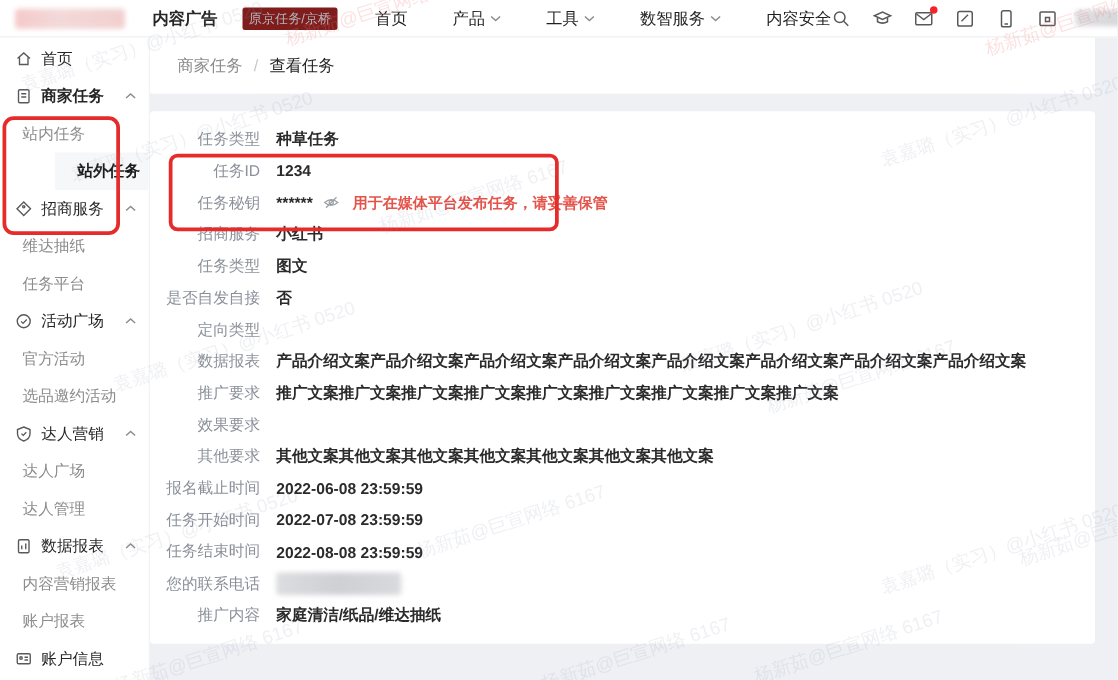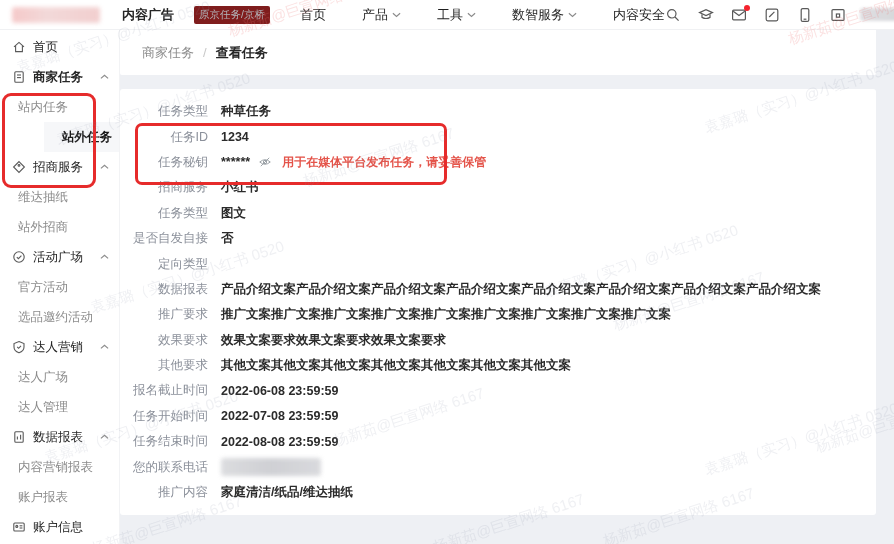--- a/index.html
+++ b/index.html
@@ -44,21 +44,21 @@
   .s-item .s-chev { margin-left:auto; margin-right:10px; }
   .s-item.bold { font-weight:700; }
   .s-item.active { font-weight:700; color:#1a1a1a; background:#f6f7f9;margin-left:44px; }
 
   
   .main { position:absolute; top:30px; left:120px; right:0; bottom:0; }
   .crumbbar { height:45px; background:#fff; margin-right:18px; display:flex; align-items:center;
     padding-left:22px; gap:9px; font-size:13px; border-radius:0 0 2px 2px; }
   .crumb-parent { color:#8c8c8c; cursor:pointer; }
   .crumb-sep { color:#c8c8c8; }
-  .crumb-current { color:#262626; font-weight:700; }
+  .crumb-current { color:#262626; font-weight:400; }
   .card { position:relative; margin:14px 18px 0 0; height:426px; background:#fff;
     border-radius:3px; padding:10px 12px 0 8px; overflow:hidden; }
   .row { display:flex; align-items:center; height:25.4px; }
   .row .lbl { width:80px; flex:none; text-align:right; font-size:12.5px; color:#8b909a;
     white-space:nowrap; }
   .row .val { margin-left:13px; font-size:12.5px; font-weight:600; color:#2b2b2b;
     white-space:nowrap; }
   .secret-wrap { display:flex; align-items:center; }
   .eye-ico { width:14px; height:14px; margin-left:8px; cursor:pointer; }
   .eye-ico svg { width:14px; height:14px; }
@@ -196,21 +196,21 @@
       </span>
       <span>招商服务</span>
       <svg class="chev s-chev" viewBox="0 0 10 6">
           <path d="M1 4.6 L5 1 L9 4.6"></path>
         </svg>
     </div>
     <div class="s-item sub">
       <span>维达抽纸</span>
     </div>
     <div class="s-item sub">
-      <span>站外招商</span>
+      <span>任务平台</span>
     </div>
     <div class="s-item top">
       <span class="s-ico">
         <svg viewBox="0 0 14 14">
             <circle cx="7" cy="7" r="5.2"></circle>
             <path d="M4.8 7.1 L6.4 8.7 L9.4 5.6"></path>
           </svg>
       </span>
       <span>活动广场</span>
       <svg class="chev s-chev" viewBox="0 0 10 6">
@@ -322,21 +322,20 @@
       <div class="row">
         <span class="lbl">数据报表</span>
         <span class="val">产品介绍文案产品介绍文案产品介绍文案产品介绍文案产品介绍文案产品介绍文案产品介绍文案产品介绍文案</span>
       </div>
       <div class="row">
         <span class="lbl">推广要求</span>
         <span class="val">推广文案推广文案推广文案推广文案推广文案推广文案推广文案推广文案推广文案</span>
       </div>
       <div class="row">
         <span class="lbl">效果要求</span>
-        <span class="val">效果文案要求效果文案要求效果文案要求</span>
       </div>
       <div class="row">
         <span class="lbl">其他要求</span>
         <span class="val">其他文案其他文案其他文案其他文案其他文案其他文案其他文案</span>
       </div>
       <div class="row">
         <span class="lbl">报名截止时间</span>
         <span class="val">2022-06-08 23:59:59</span>
       </div>
       <div class="row">

